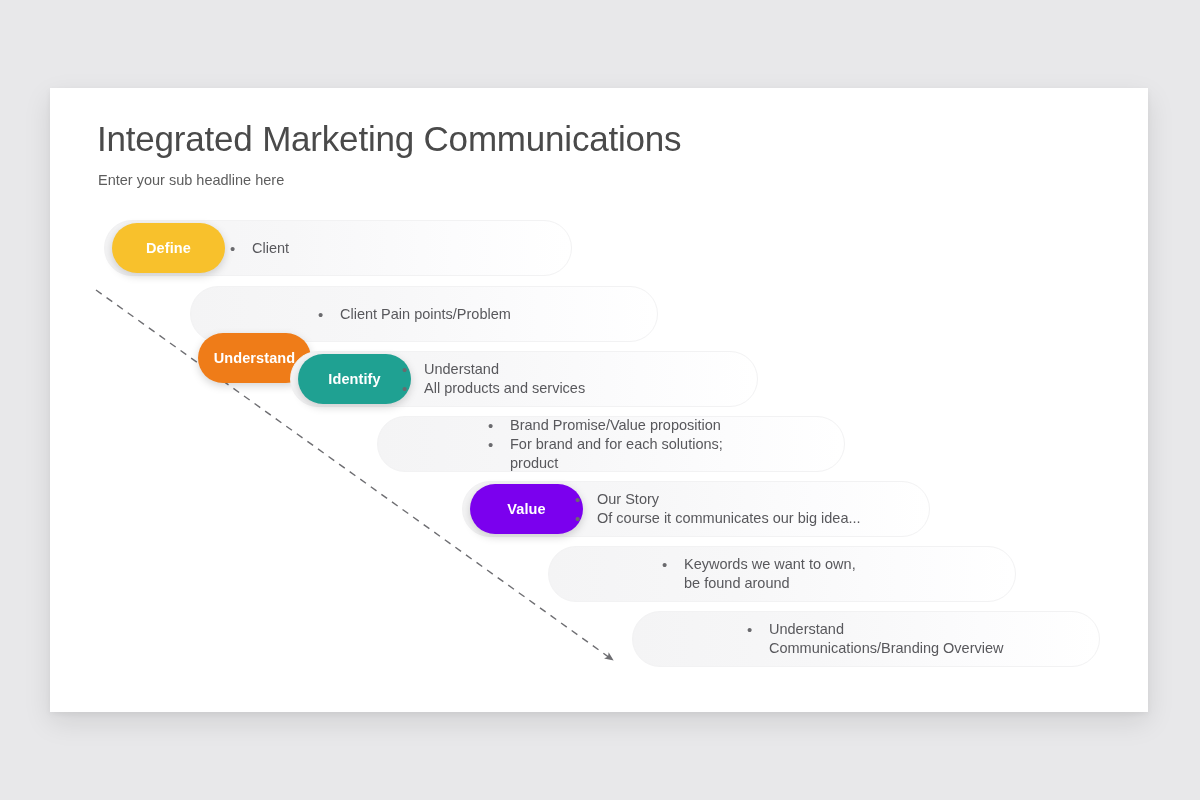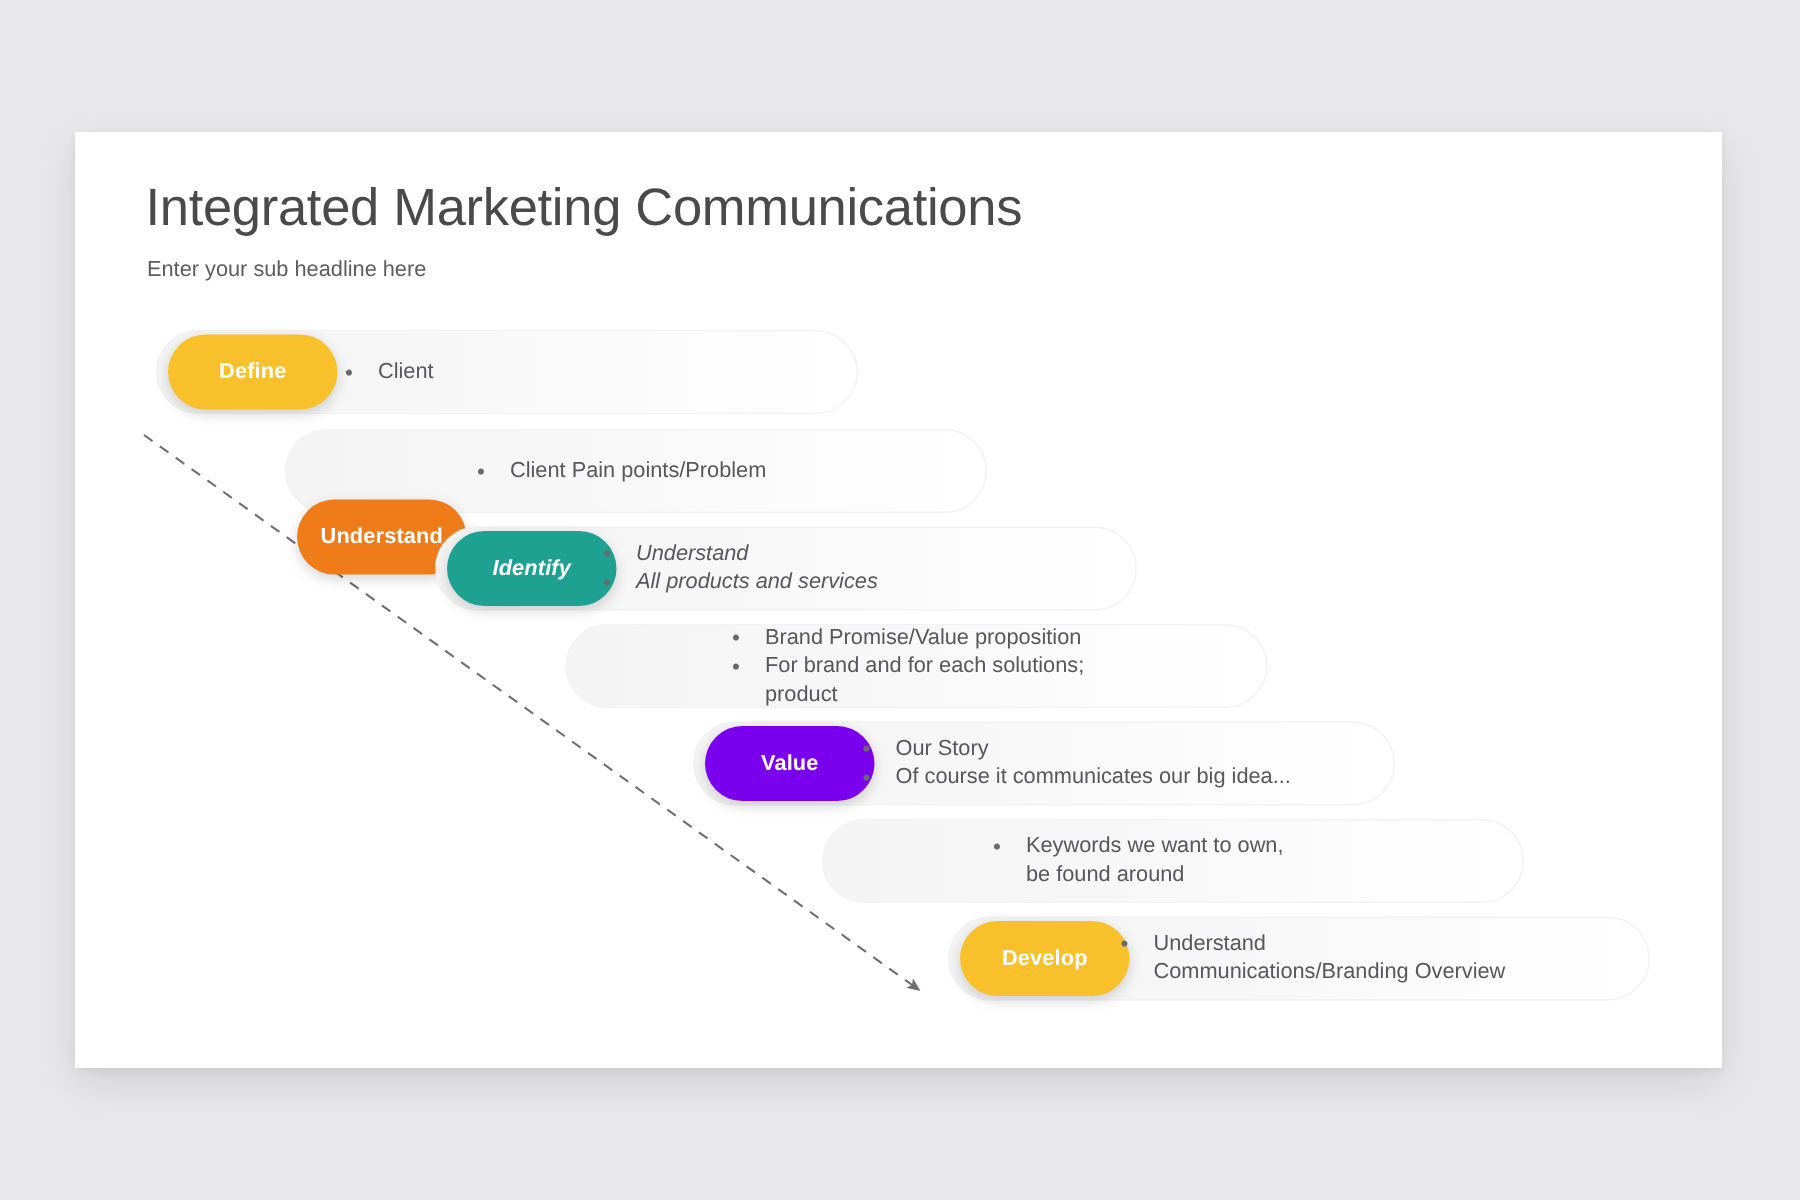--- a/index.html
+++ b/index.html
@@ -155,21 +155,21 @@
           <div class="point"><span class="point-bullet">•</span><span class="point-text">Client</span></div>
         </div>
       </div>
       <div class="stage-row" style="left: 140px; top: 198px; width: 468px;">
         <div class="stage-bar" style="width: 468px;"></div>
         <div class="stage-pill" style="width: 113px; background: rgb(239, 124, 24); margin-top: 44px;">Understand</div>
         <div class="stage-points" style="left: 128px;">
           <div class="point"><span class="point-bullet">•</span><span class="point-text">Client Pain points/Problem</span></div>
         </div>
       </div>
-      <div class="stage-row" style="left: 240px; top: 263px; width: 468px; font-style: italic;">
+      <div class="stage-row" style="left: 240px; top: 263px; width: 468px;">
         <div class="stage-bar" style="width: 468px;"></div>
         <div class="stage-pill" style="width: 113px; background: rgb(31, 161, 146);">Identify</div>
         <div class="stage-points" style="left: 112px;">
           <div class="point"><span class="point-bullet">•</span><span class="point-text">Understand</span></div>
           <div class="point"><span class="point-bullet">•</span><span class="point-text">All products and services</span></div>
         </div>
       </div>
       <div class="stage-row" style="left: 327px; top: 328px; width: 468px;">
         <div class="stage-bar" style="width: 468px;"></div>
         <div class="stage-points" style="left: 111px;">
@@ -188,21 +188,20 @@
       </div>
       <div class="stage-row" style="left: 498px; top: 458px; width: 468px;">
         <div class="stage-bar" style="width: 468px;"></div>
         <div class="stage-points" style="left: 114px;">
           <div class="point"><span class="point-bullet">•</span><span class="point-text">Keywords we want to own,
 be found around</span></div>
         </div>
       </div>
       <div class="stage-row" style="left: 582px; top: 523px; width: 468px;">
         <div class="stage-bar" style="width: 468px;"></div>
-        <div class="stage-pill" style="width: 113px; background: rgb(248, 193, 44);">Develop</div>
         <div class="stage-points" style="left: 115px;">
           <div class="point"><span class="point-bullet">•</span><span class="point-text">Understand
 Communications/Branding Overview</span></div>
         </div>
       </div>
     </div>
 
 </div>
 
 </body></html>

